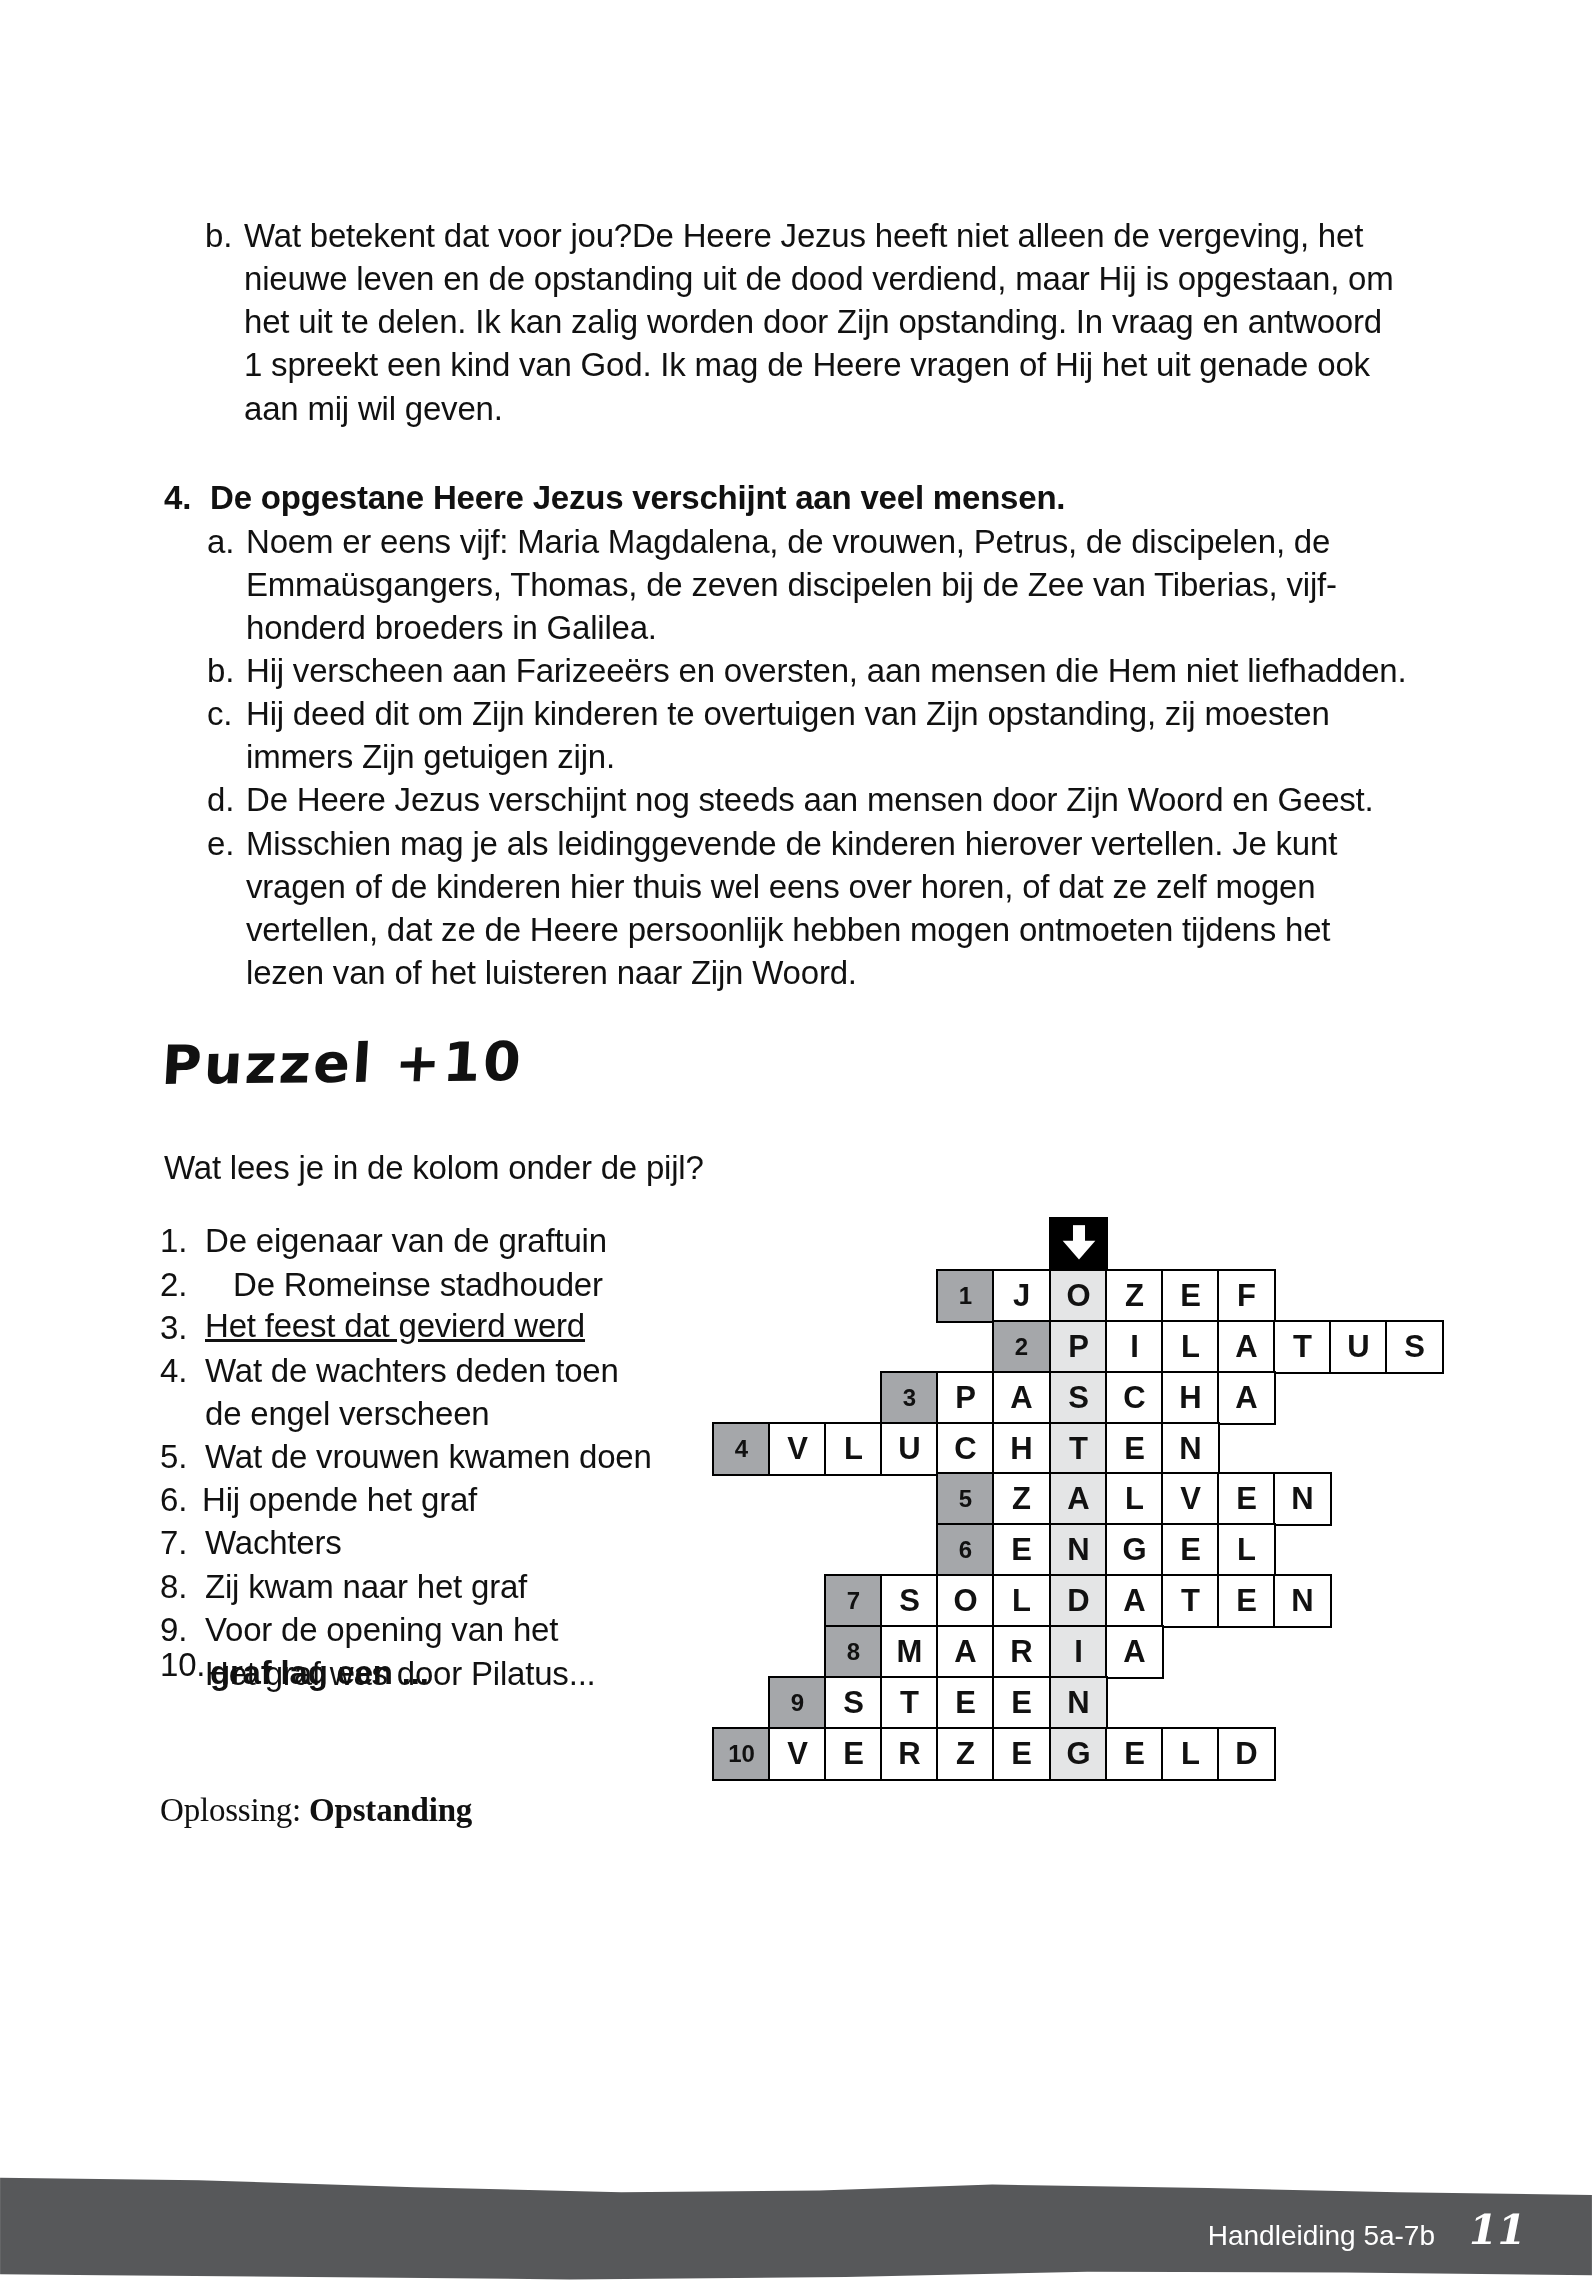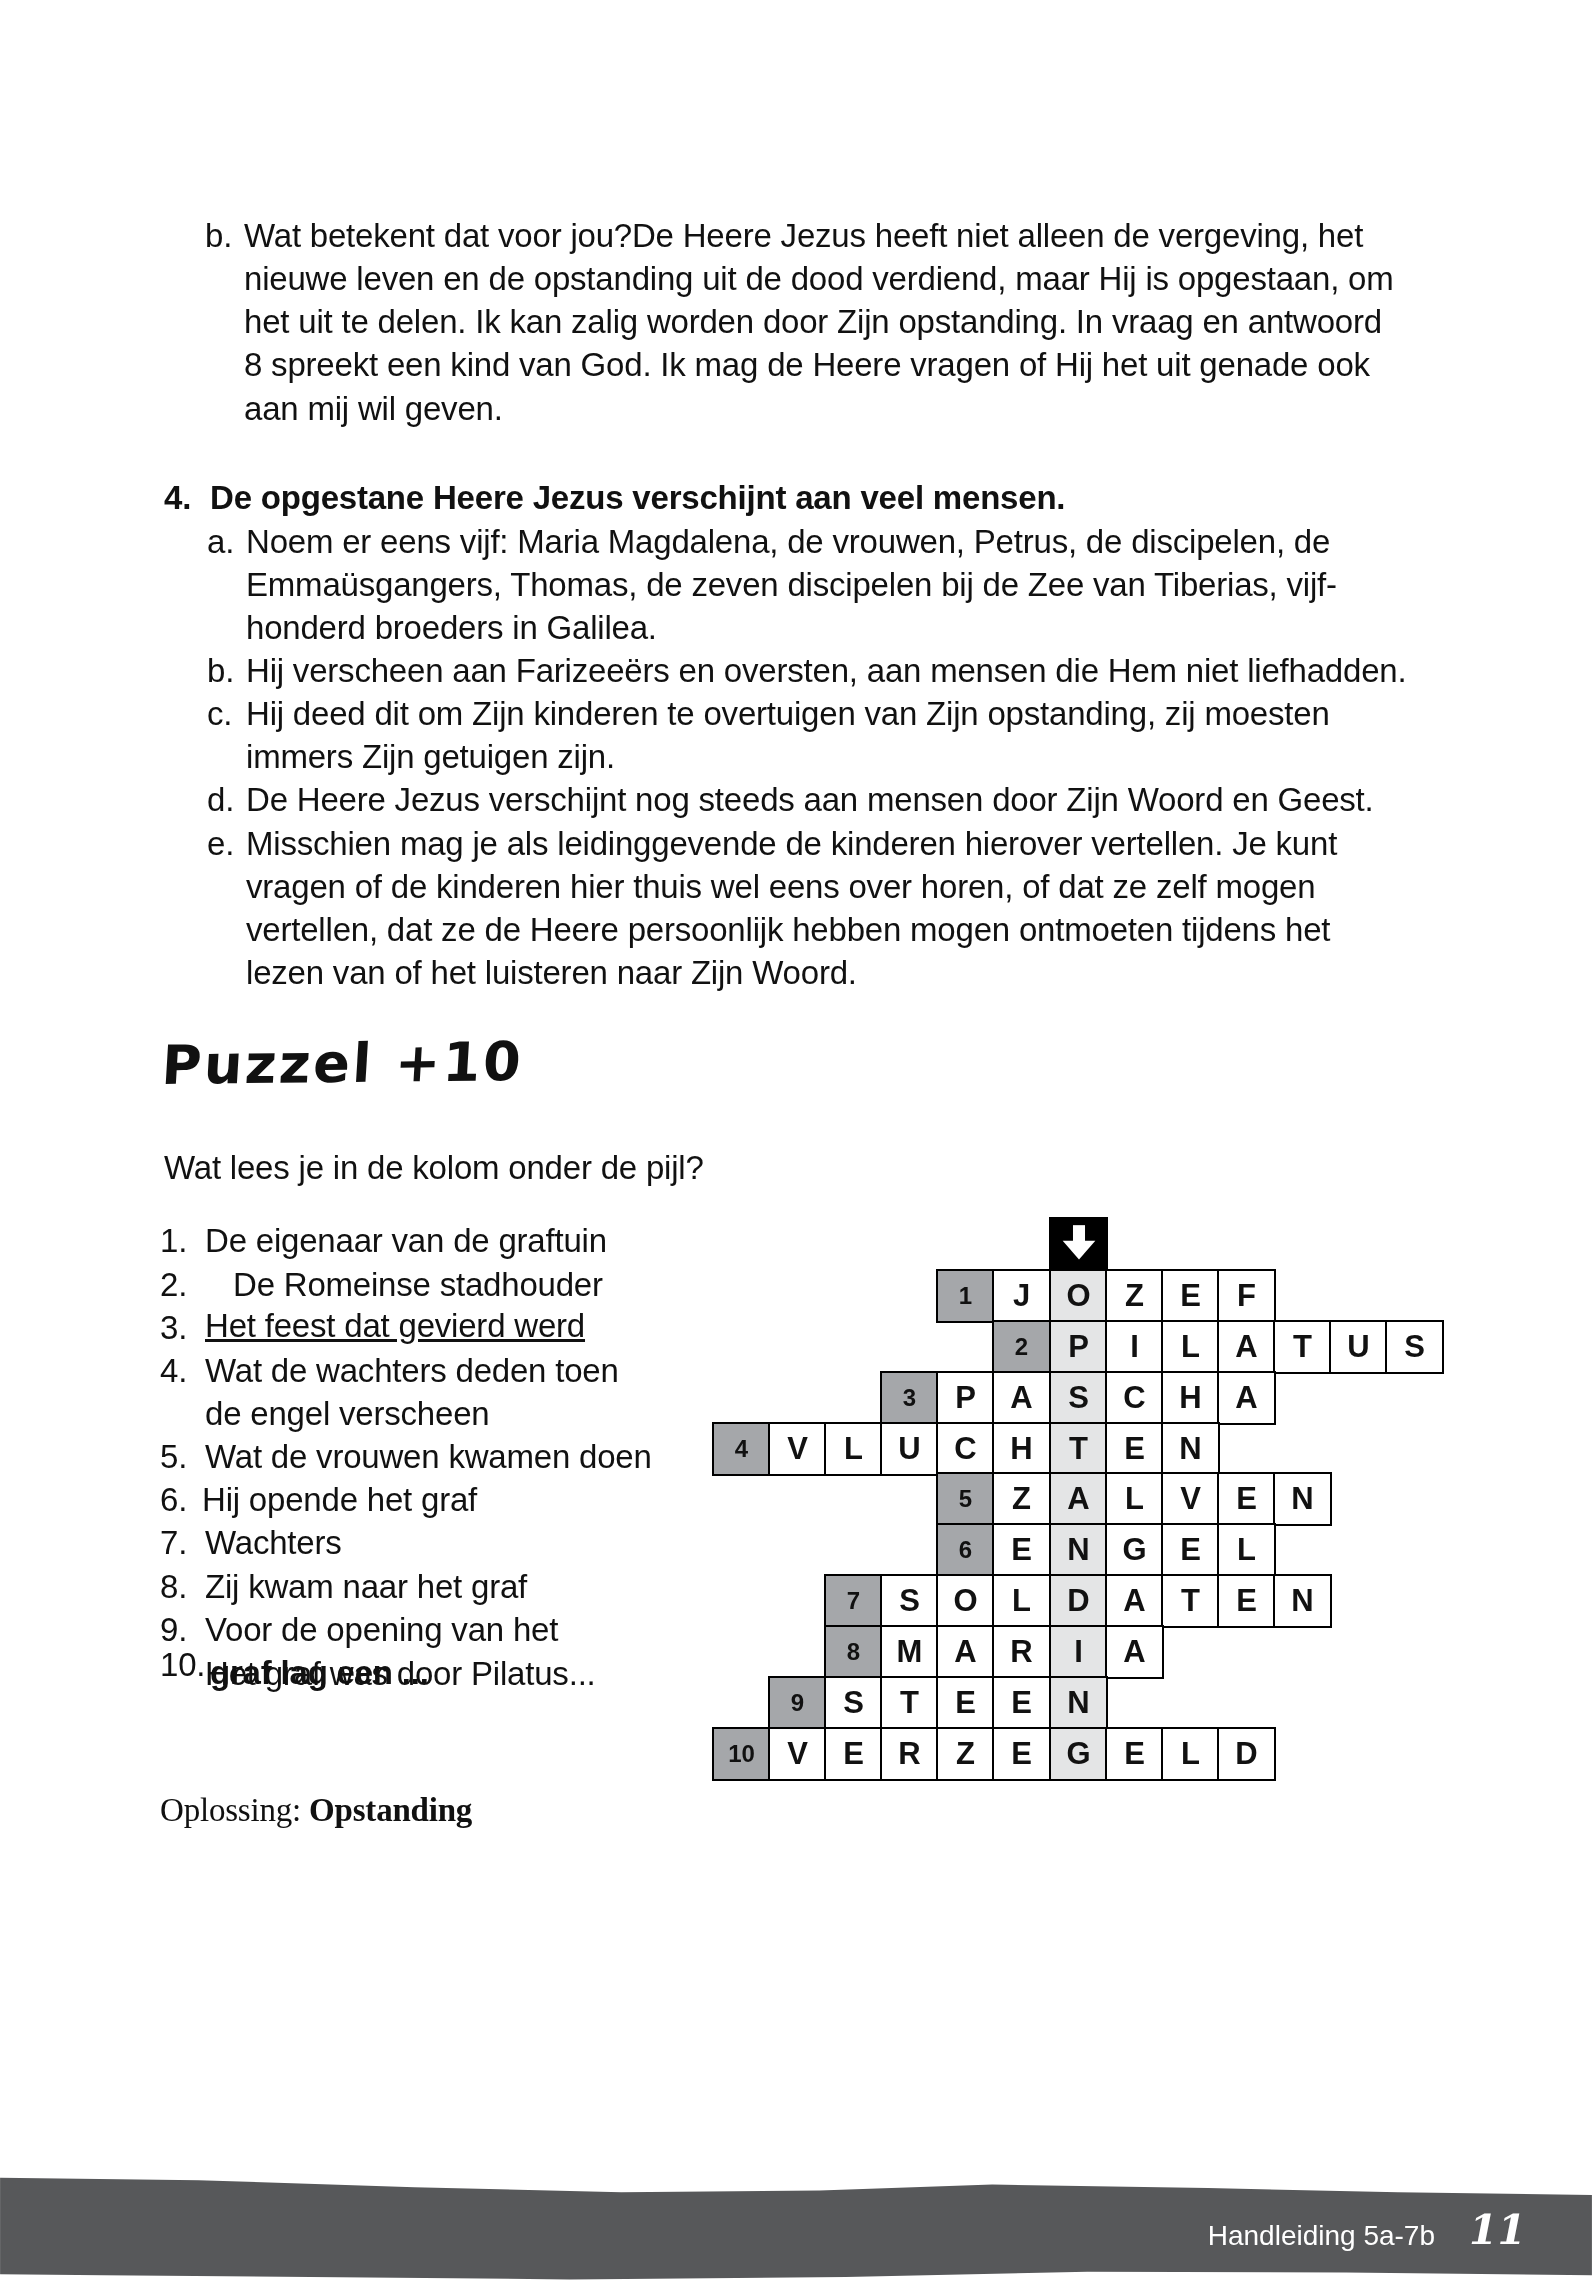--- a/index.html
+++ b/index.html
@@ -77,21 +77,21 @@
 </head>
 <body>
 
 <div class="page">
 
   <div id="intro-block">
       <div class="tline" style="left: 205px; top: 214px;">b.</div>
       <div class="tline" style="left: 244px; top: 214px;">Wat betekent dat voor jou?De Heere Jezus heeft niet alleen de vergeving, het</div>
       <div class="tline" style="left: 244px; top: 257px;">nieuwe leven en de opstanding uit de dood verdiend, maar Hij is opgestaan, om</div>
       <div class="tline" style="left: 244px; top: 300px;">het uit te delen. Ik kan zalig worden door Zijn opstanding. In vraag en antwoord</div>
-      <div class="tline" style="left: 244px; top: 343px;">8 spreekt een kind van God. Ik mag de Heere vragen of Hij het uit genade ook</div>
+      <div class="tline" style="left: 244px; top: 343px;">1 spreekt een kind van God. Ik mag de Heere vragen of Hij het uit genade ook</div>
       <div class="tline" style="left: 244px; top: 387px;">aan mij wil geven.</div>
     </div>
 
   <div id="section4-block">
       <div class="tline bold" style="left: 164px; top: 476px;">4.</div>
       <div class="tline bold" style="left: 210px; top: 476px;">De opgestane Heere Jezus verschijnt aan veel mensen.</div>
       <div class="tline" style="left: 207px; top: 520px;">a.</div>
       <div class="tline" style="left: 246px; top: 520px;">Noem er eens vijf: Maria Magdalena, de vrouwen, Petrus, de discipelen, de</div>
       <div class="tline" style="left: 246px; top: 563px;">Emmaüsgangers, Thomas, de zeven discipelen bij de Zee van Tiberias, vijf-</div>
       <div class="tline" style="left: 246px; top: 606px;">honderd broeders in Galilea.</div>

